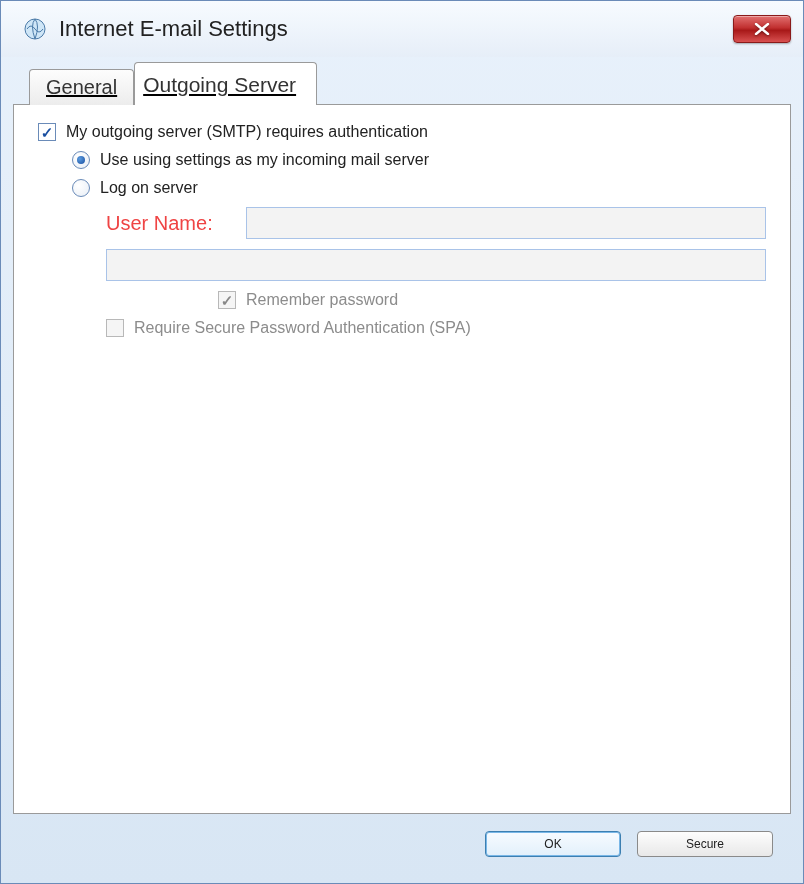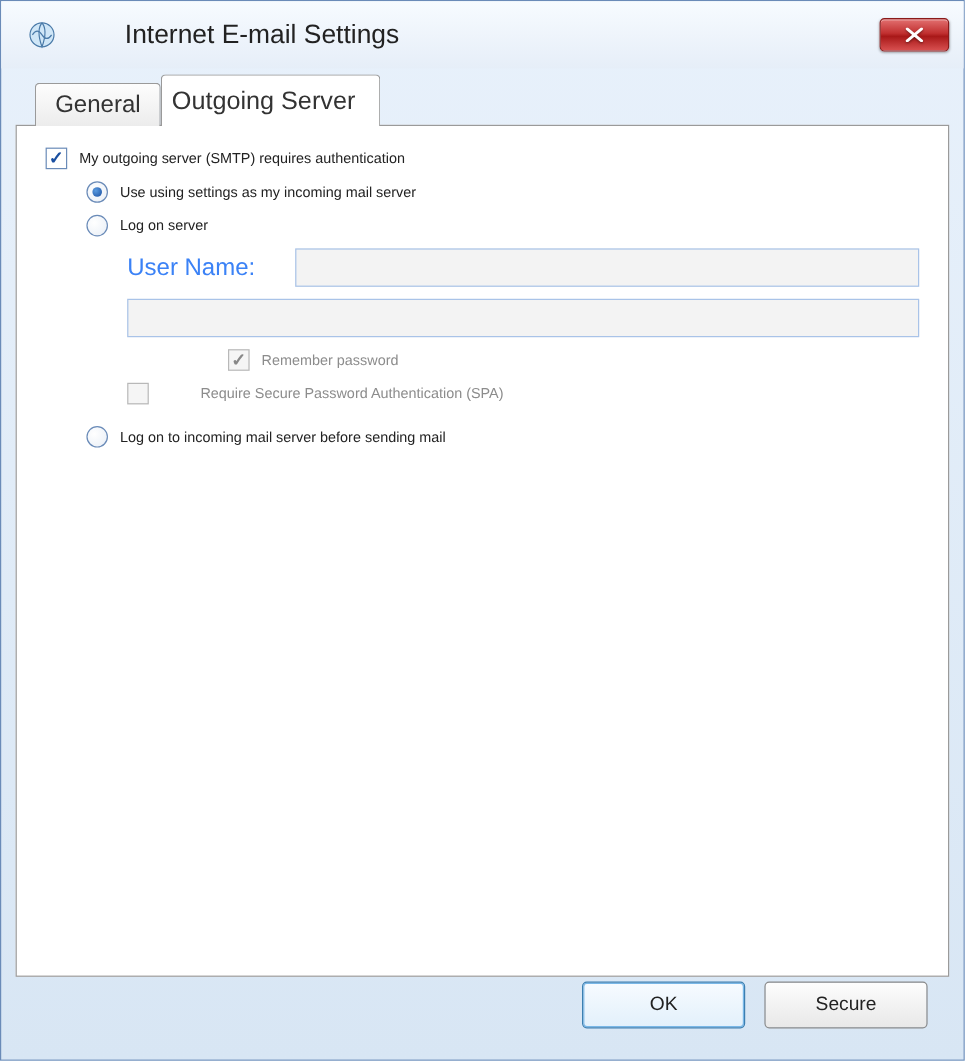--- a/index.html
+++ b/index.html
@@ -15,21 +15,20 @@
     background: linear-gradient(#e8f1fb, #d8e6f4);
     border: 1px solid #6a8bb8;
     position: relative;
   }
   .titlebar {
     height: 56px;
     display: flex;
     align-items: center;
     padding: 0 12px 0 20px;
     background: linear-gradient(#f7fbff, #e6eef8);
-    gap: 45px;
   }
   .titlebar .icon {
     width: 28px; height: 28px;
     margin-right: 10px;
     display: flex; align-items: center; justify-content: center;
   }
   .titlebar .title {
     font-size: 22px;
     color: #222;
     flex: 1;
@@ -47,20 +46,21 @@
   .client {
     position: absolute;
     left: 12px; right: 12px; top: 60px; bottom: 12px;
   }
   .tabs {
     display: flex;
     align-items: flex-end;
     margin-left: 16px;
     position: relative;
     z-index: 2;
+    text-decoration: underline;
   }
   .tab {
     padding: 6px 16px 6px 16px;
     font-size: 20px;
     color: #333;
     background: linear-gradient(#fdfdfd, #ececec);
     border: 1px solid #9a9a9a;
     border-bottom: none;
     border-top-left-radius: 4px;
     border-top-right-radius: 4px;
@@ -125,38 +125,38 @@
     align-items: center; justify-content: center;
     flex-shrink: 0;
   }
   .radio.selected::after {
     content: "";
     width: 8px; height: 8px;
     background: radial-gradient(circle at 35% 35%, #5a9be0, #1a4fa0);
     border-radius: 50%;
   }
   .lbl {
-    font-size: 12px;
+    font-size: 16px;
     color: #222;
   }
   .lbl.disabled {
     color: #8c8c8c;
   }
   .sub1 { margin-left: 34px; }
   .sub2 { margin-left: 68px; }
   .form-row {
     display: flex;
     align-items: center;
     margin-bottom: 10px;
   }
   .form-label {
     width: 140px;
     text-align: left;
     font-size: 20px;
-    color: #3b82f6;
+    color: #ef4444;
   }
   .textfield {
     flex: 1;
     height: 32px;
     border: 1px solid #a9c3e8;
     background: #f3f3f3;
     color: #333;
     padding: 4px 6px;
     font-size: 18px;
   }
@@ -166,22 +166,22 @@
   }
   .buttons {
     position: absolute;
     right: 0; bottom: 0;
     display: flex;
     gap: 16px;
     padding: 14px 18px;
   }
   .btn {
     min-width: 136px;
-    height: 39px;
-    font-size: 16px;
+    height: 26px;
+    font-size: 12px;
     color: #222;
     background: linear-gradient(#fdfdfd, #e8e8e8);
     border: 1px solid #8a8a8a;
     border-radius: 4px;
     cursor: pointer;
     padding: 0 22px;
   }
   .btn.default {
     border: 1px solid #3c7fb1;
     box-shadow: 0 0 0 1px #79b7e7 inset;
@@ -234,34 +234,30 @@
       </div>
 
       <div class="sub2">
         <div class="form-row">
           <span class="form-label">User Name:</span>
           <input class="textfield" disabled="" value="" style="">
         </div>
         <div class="form-row">
           <input class="textfield" type="password" disabled="" value="" style="">
         </div>
-        <div class="form-row" style="margin-left:84px;text-align:right;">
+        <div class="form-row" style="margin-left:112px;text-align:right;">
           <span class="checkbox checked disabled"></span>
           <span class="lbl disabled">Remember password</span>
         </div>
-        <div class="form-row" style="margin-left:0;gap:33px;">
+        <div class="form-row" style="margin-left:0;">
           <span class="checkbox disabled"></span>
           <span class="lbl disabled">Require Secure Password Authentication (SPA)</span>
         </div>
       </div>
 
-      <div class="row sub1" style="margin-top:18px;">
-        <span class="radio"></span>
-        <span class="lbl">Log on to incoming mail server before sending mail</span>
-      </div>
 
     </div>
 
     <div class="buttons">
       <button class="btn default">OK</button>
       <button class="btn">Secure</button>
     </div>
 
   </div>
 </div>

